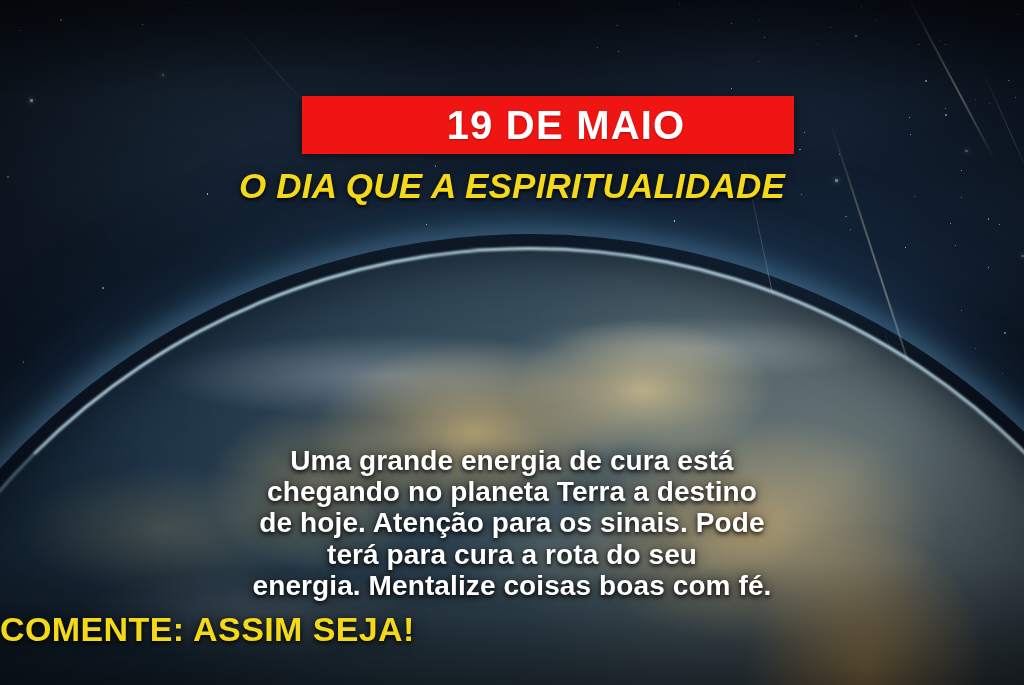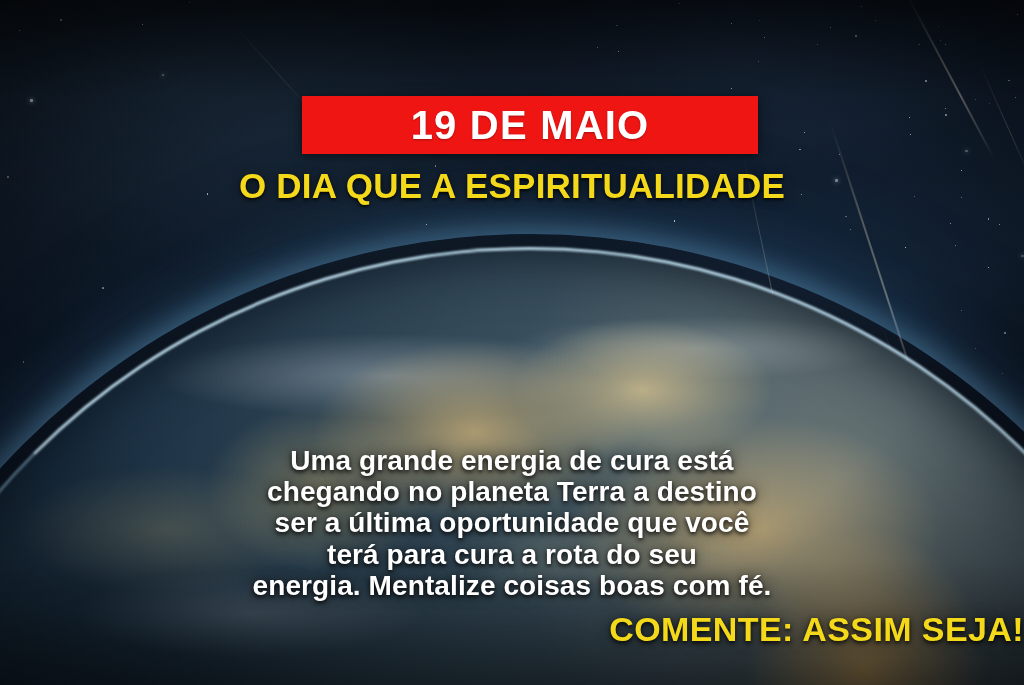--- a/index.html
+++ b/index.html
@@ -152,20 +152,21 @@
     position: absolute;
     left: 302px;
     top: 96px;
     width: 456px;
     height: 58px;
     background: #ee1513;
     display: flex;
     align-items: center;
     justify-content: center;
     box-shadow: 0 2px 10px rgba(0,0,0,0.55);
+    padding-left: 36px;
   }
 
   .date-banner-text {
     color: #ffffff;
     font-size: 40px;
     font-weight: 700;
     letter-spacing: 1.2px;
     line-height: 1;
     white-space: nowrap;
     text-shadow: 0 1px 2px rgba(0,0,0,0.28);
@@ -181,21 +182,21 @@
     color: #f4d91b;
     font-size: 35px;
     font-weight: 700;
     line-height: 1.17;
     letter-spacing: 0.2px;
     padding: 0 40px;
     text-shadow:
       0 2px 3px rgba(0,0,0,0.75),
       0 0 12px rgba(0,0,0,0.45);
   }
-  .headline .hl-line { display: block; white-space: nowrap; }
+  .headline .hl-line { display: block; white-space: nowrap; font-style: italic; }
 
   
   .body-copy {
     position: absolute;
     left: 0;
     right: 0;
     top: 445px;
     text-align: center;
     color: #ffffff;
     font-size: 28px;
@@ -208,30 +209,29 @@
       0 0 14px rgba(0,0,0,0.65);
   }
   .body-copy .bc-line { display: block; white-space: nowrap; }
 
   
   .cta {
     position: absolute;
     left: 0;
     right: 0;
     top: 612px;
-    text-align: right;
+    text-align: left;
     color: #f4d91b;
     font-size: 34px;
     font-weight: 700;
     letter-spacing: 0.4px;
     line-height: 1;
     text-shadow:
       0 2px 4px rgba(0,0,0,0.85),
       0 0 14px rgba(0,0,0,0.5);
-    padding-left: 48px;
   }
 </style>
 </head>
 <body>
 
 <div id="poster">
 
   <div class="bg-layer space-base"></div>
   <div class="bg-layer nebula"></div>
   <div class="bg-layer starfield" id="starfield">
@@ -331,21 +331,21 @@
       <span class="date-banner-text">19 DE MAIO</span>
     </div>
 
     <div class="headline">
       <span class="hl-line">O DIA QUE A ESPIRITUALIDADE</span>
     </div>
 
     <div class="body-copy">
       <span class="bc-line">Uma grande energia de cura está</span>
       <span class="bc-line">chegando no planeta Terra a destino</span>
-      <span class="bc-line">ser a última oportunidade que você</span>
+      <span class="bc-line">de hoje. Atenção para os sinais. Pode</span>
       <span class="bc-line">terá para cura a rota do seu</span>
       <span class="bc-line">energia. Mentalize coisas boas com fé.</span>
     </div>
 
     <div class="cta">COMENTE: ASSIM SEJA!</div>
 
   </div>
 </div>
 
 </body></html>

